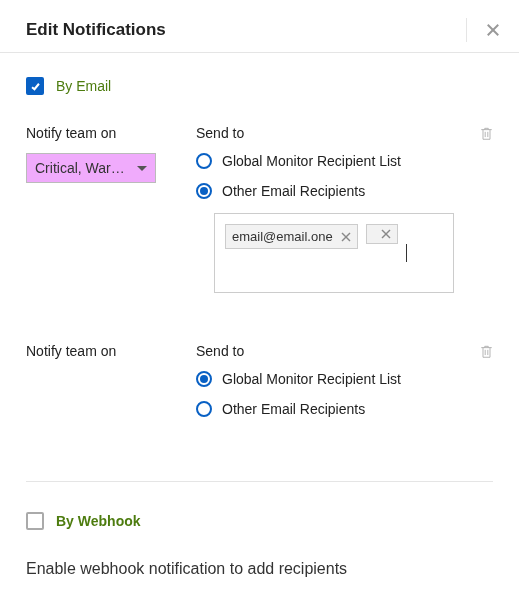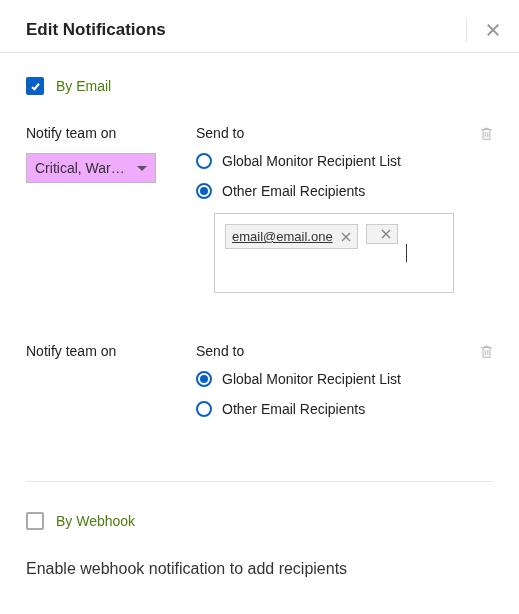--- a/index.html
+++ b/index.html
@@ -169,21 +169,20 @@
       border: 1px solid #ccc;
       padding: 10px;
       margin-top: 6px;
       margin-left: 18px;
       min-height: 80px;
       display: flex;
       flex-wrap: wrap;
       align-items: flex-start;
       gap: 8px;
       width: 240px;
-      text-decoration: underline;
     }
     .email-tag {
       display: inline-flex;
       align-items: center;
       border: 1px solid #ccc;
       background: #f2f2f2;
       padding: 4px 6px;
       font-size: 13px;
       color: #333;
     }
@@ -205,20 +204,21 @@
       background: #333;
       align-self: center;
     }
     .divider {
       border: none;
       border-top: 1px solid #e5e5e5;
       margin: 0 0 30px 0;
     }
     .webhook-section .check-row {
       margin-bottom: 30px;
+      font-weight: bold;
     }
     .helper-text {
       font-size: 16px;
       color: #333;
     }
   </style>
 </head>
 <body>
 
 <div class="header">

